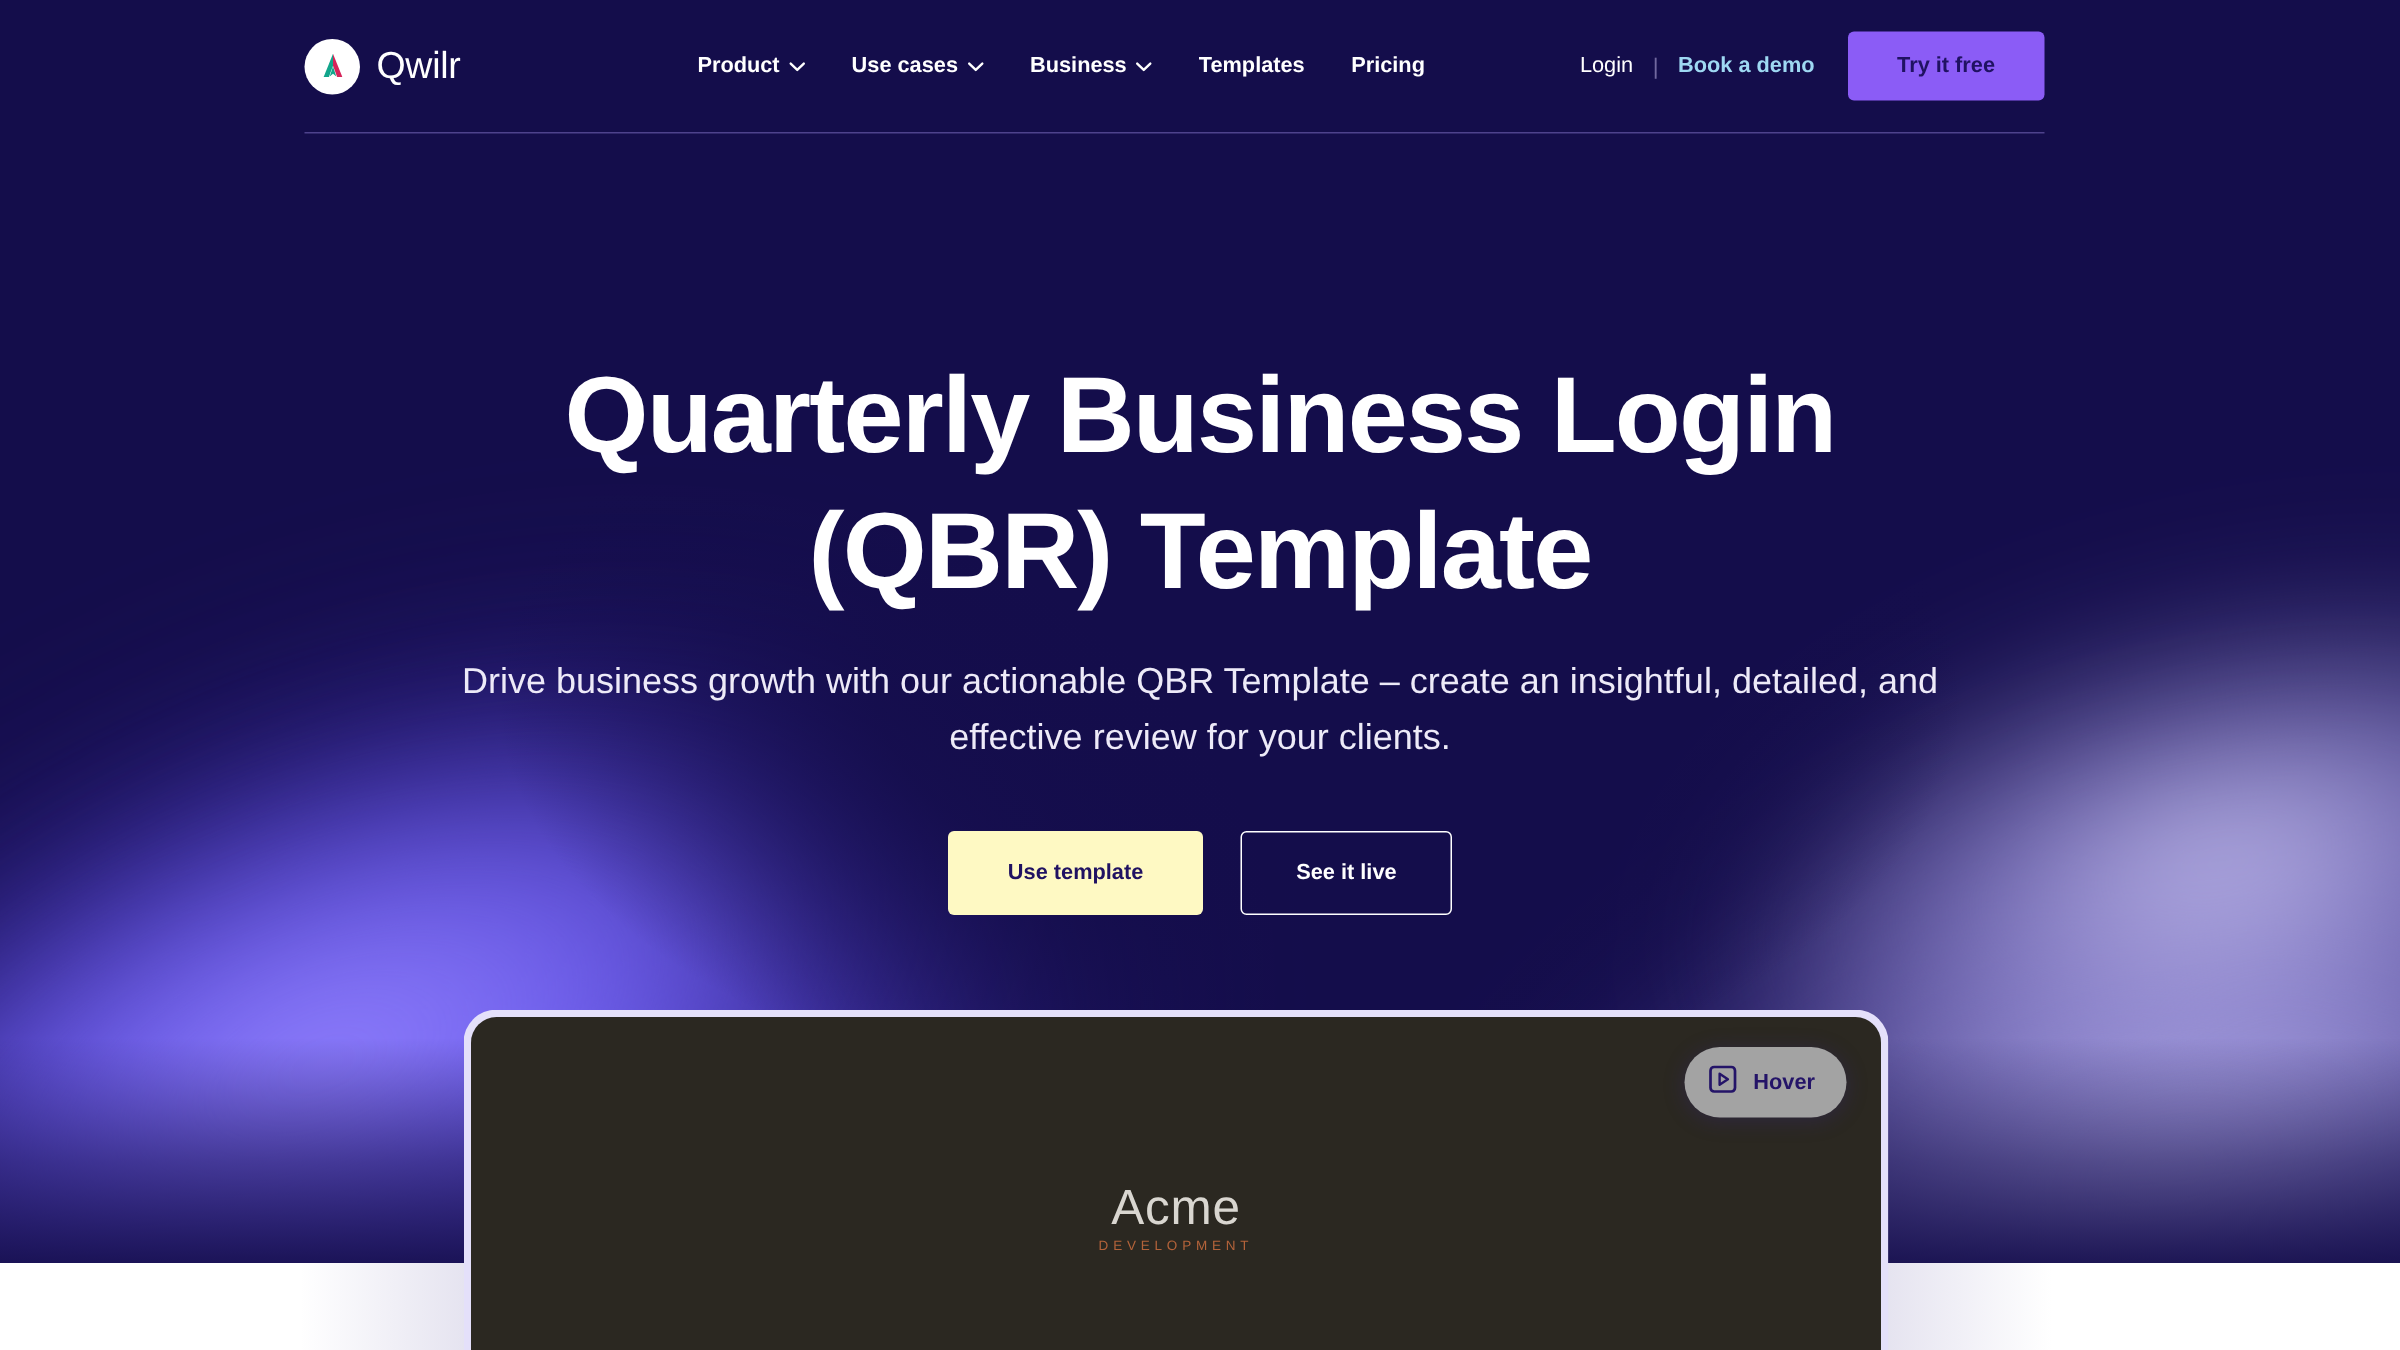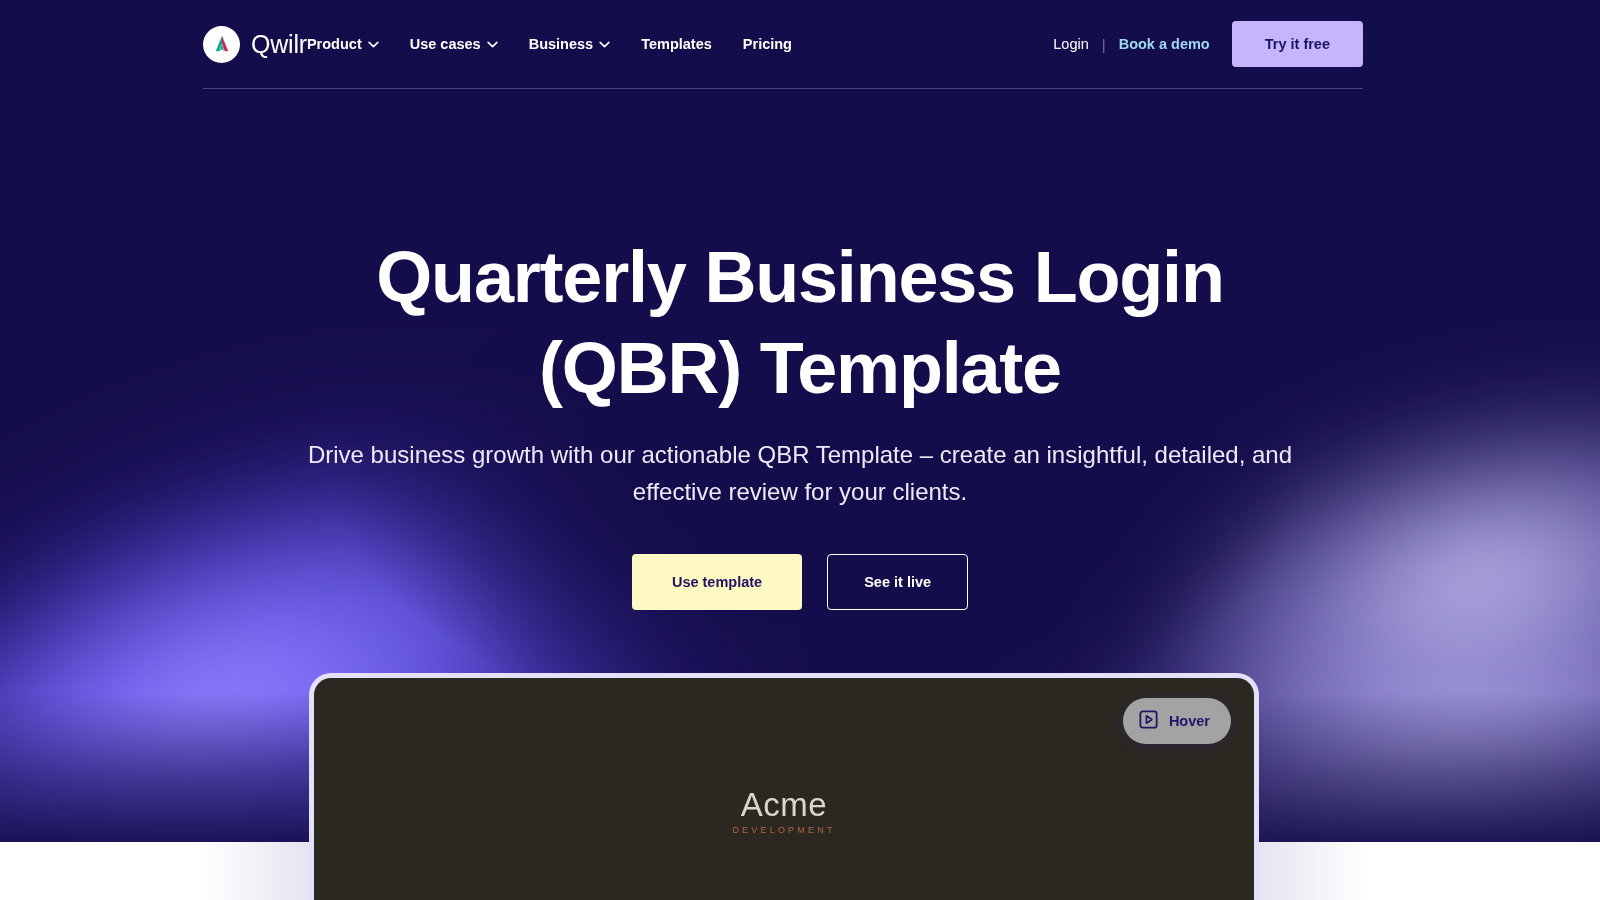--- a/index.html
+++ b/index.html
@@ -104,37 +104,38 @@
     width:37px; height:37px; border-radius:50%;
     background:#ffffff;
     display:flex; align-items:center; justify-content:center;
   }
   .brand-name {
     color:#ffffff; font-size:25px; font-weight:400; letter-spacing:-0.2px;
   }
 
   .nav-links {
     display:flex; align-items:center; gap:31px;
+    margin-left:158px;
   }
   .nav-link {
     color:#ffffff; font-size:14.5px; font-weight:700;
     display:flex; align-items:center; gap:6px;
     cursor:pointer; white-space:nowrap;
   }
   .chev { display:inline-block; line-height:0; }
 
   .nav-right {
     margin-left:auto; display:flex; align-items:center;
   }
   .nav-login { color:#ffffff; font-size:14.5px; font-weight:400; cursor:pointer; }
   .nav-sep { color:rgba(190,180,230,0.55); margin:0 13px; font-size:15px; }
   .nav-demo { color:#9ED8F2; font-size:14.5px; font-weight:700; cursor:pointer; }
   .btn-try {
     margin-left:22px;
-    background:#c4b5fd; color:#201262;
+    background:#8b5cf6; color:#201262;
     font-size:14.5px; font-weight:700;
     padding:15px 33px; border:none; border-radius:4px;
     cursor:pointer;
   }
 
   
   .hero-content {
     position:absolute; left:0; top:0; width:1600px; z-index:20;
     text-align:center;
   }

